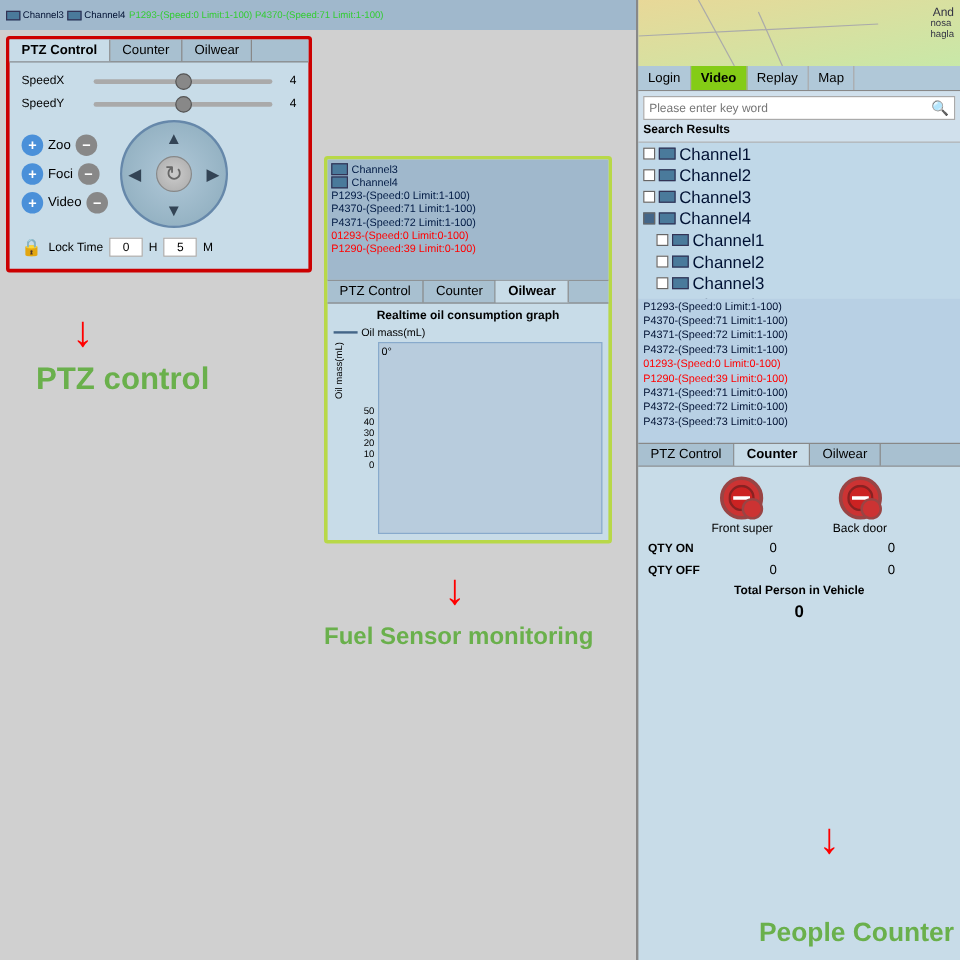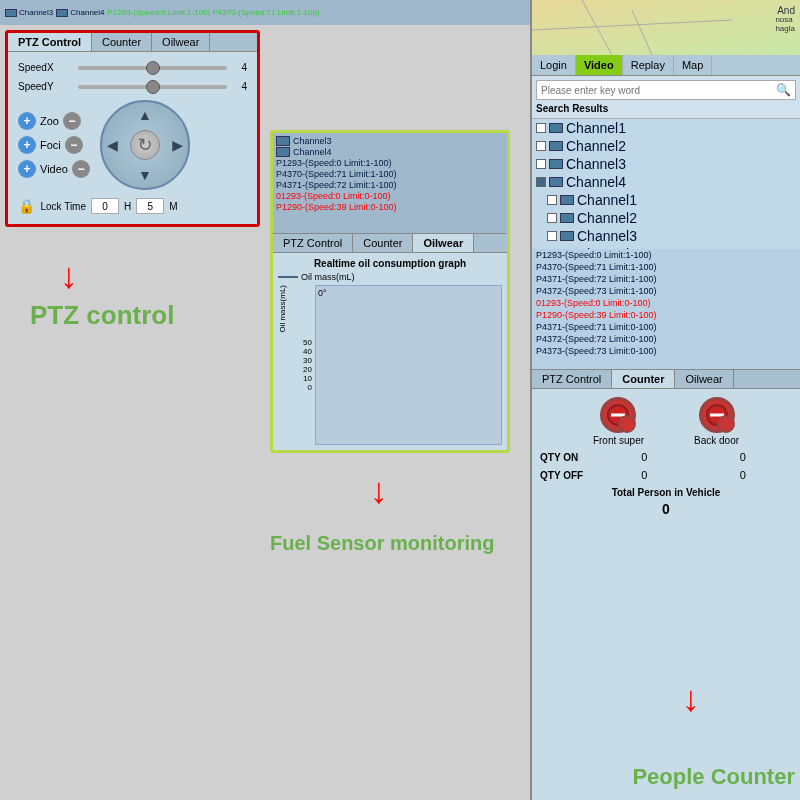--- a/index.html
+++ b/index.html
@@ -275,21 +275,21 @@
     .fuel-footer {
       font-size: 9px;
       padding: 3px 5px;
       background: #b0c8d8;
       border-top: 1px solid #888;
     }
 
     
     #fuel-label {
       position: absolute;
-      top: 532px;
+      top: 520px;
       left: 270px;
       color: #6ab04c;
       font-size: 20px;
       font-weight: bold;
     }
     #fuel-arrow {
       position: absolute;
       top: 470px;
       left: 370px;
       color: red;

